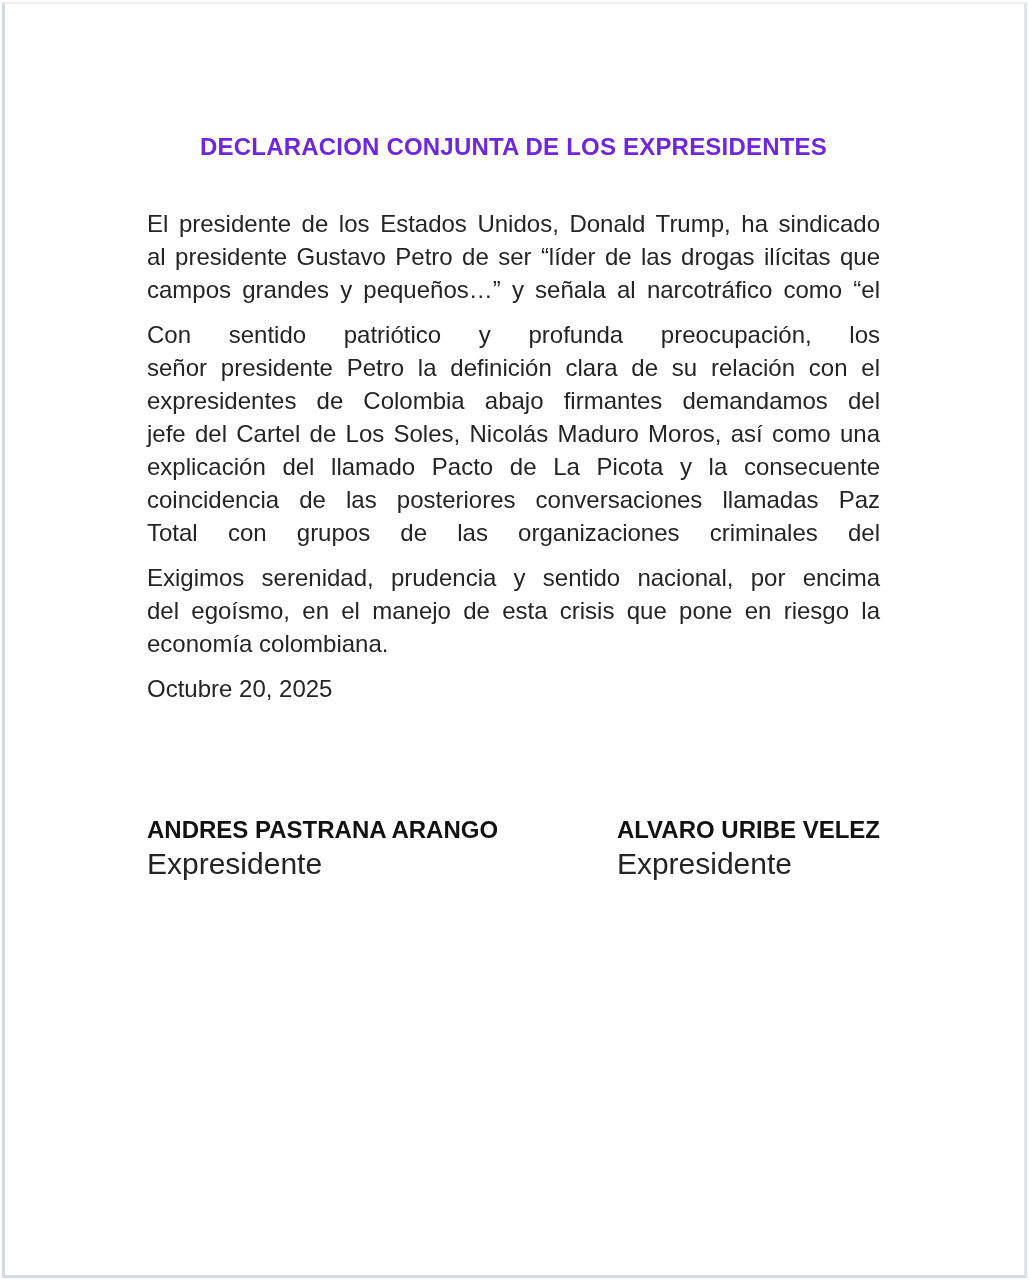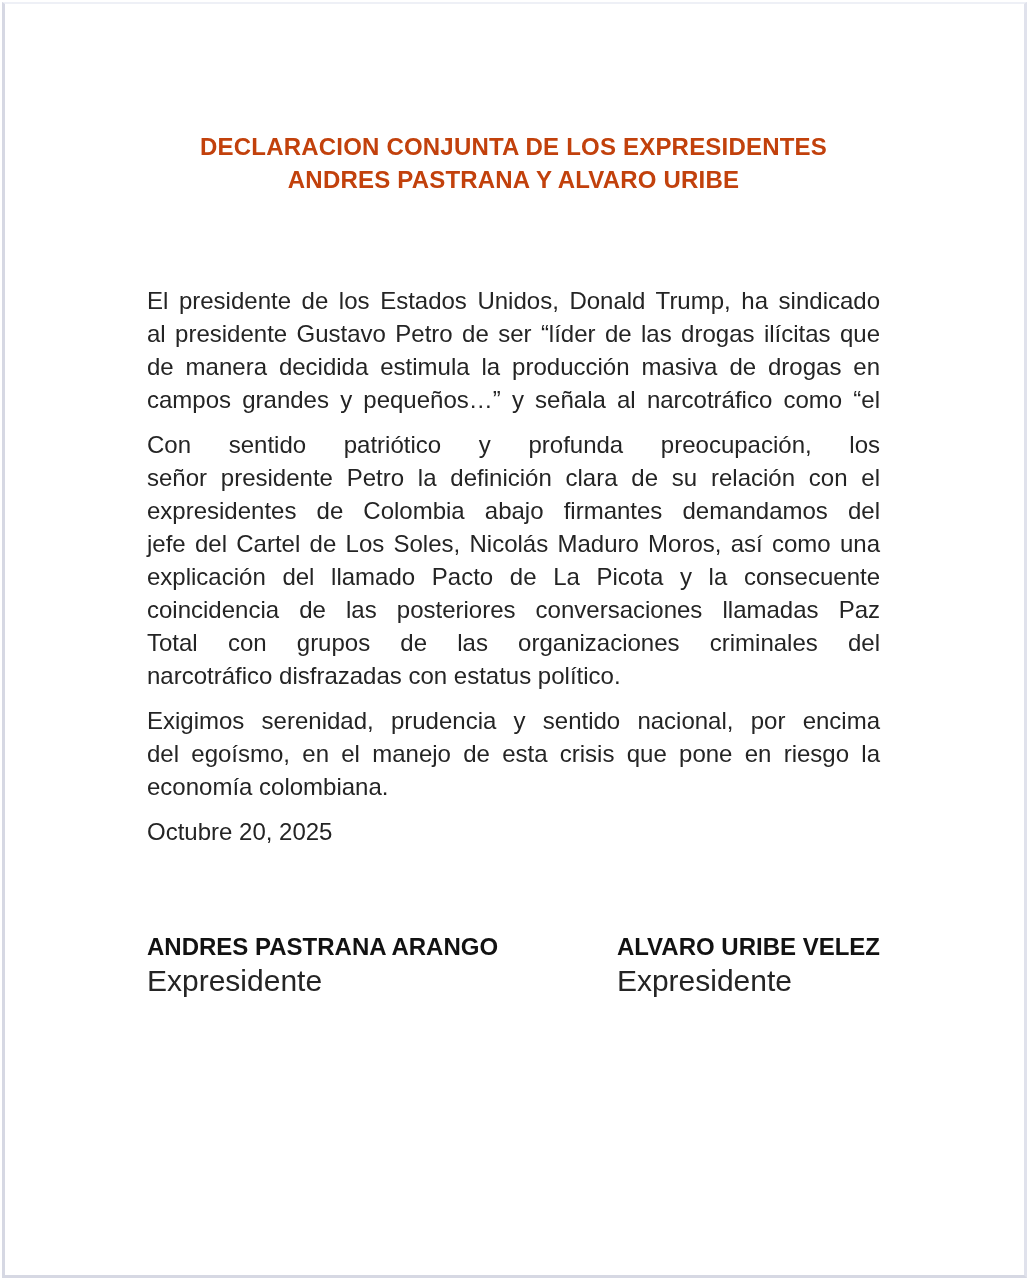--- a/index.html
+++ b/index.html
@@ -30,45 +30,45 @@
     left: 147px;
     top: 0;
     width: 733px;
   }
   .title {
     margin: 130px 0 0 0;
     font-size: 24px;
     line-height: 33px;
     font-weight: bold;
     text-align: center;
-    color: #c2410c;
+    color: #6d28d9;
     letter-spacing: 0.2px;
   }
   .tline { display: block; }
   .bodytext {
-    margin-top: 88px;
+    margin-top: 44px;
     font-size: 24px;
     line-height: 33px;
   }
   .para { margin: 0 0 12px 0; }
   .jl {
     display: block;
     text-align: justify;
     text-align-last: justify;
   }
   .jl.last { text-align-last: left; }
   .date-line {
     margin-top: 8px;
     font-size: 24px;
     line-height: 33px;
     text-align: left;
   }
   .sig-row {
     display: flex;
-    margin-top: 82px;
+    margin-top: 108px;
     gap: 28px;
   }
   .sig-col { width: 477px; }
   .sig-col:last-child { width: auto; flex: 1; }
   .sig-name {
     font-weight: bold;
     font-size: 24px;
     line-height: 34px;
     color: #121212;
     white-space: nowrap;
@@ -80,41 +80,38 @@
 </style>
 </head>
 <body>
 
 <div class="page-frame"></div>
 
 <main class="content">
 
   <h1 class="title">
     <span class="tline">DECLARACION CONJUNTA DE LOS EXPRESIDENTES</span>
-    <span class="tline">ANDRES PASTRANA Y ALVARO URIBE</span>
   </h1>
 
   <section class="bodytext">
 
     <p class="para">
       <span class="jl">El presidente de los Estados Unidos, Donald Trump, ha sindicado</span>
       <span class="jl">al presidente Gustavo Petro de ser “líder de las drogas ilícitas que</span>
-      <span class="jl">de manera decidida estimula la producción masiva de drogas en</span>
       <span class="jl">campos grandes y pequeños…” y señala al narcotráfico como “el</span>
     </p>
 
     <p class="para">
       <span class="jl">Con sentido patriótico y profunda preocupación, los</span>
       <span class="jl">señor presidente Petro la definición clara de su relación con el</span>
       <span class="jl">expresidentes de Colombia abajo firmantes demandamos del</span>
       <span class="jl">jefe del Cartel de Los Soles, Nicolás Maduro Moros, así como una</span>
       <span class="jl">explicación del llamado Pacto de La Picota y la consecuente</span>
       <span class="jl">coincidencia de las posteriores conversaciones llamadas Paz</span>
       <span class="jl">Total con grupos de las organizaciones criminales del</span>
-      <span class="jl last">narcotráfico disfrazadas con estatus político.</span>
     </p>
 
     <p class="para">
       <span class="jl">Exigimos serenidad, prudencia y sentido nacional, por encima</span>
       <span class="jl">del egoísmo, en el manejo de esta crisis que pone en riesgo la</span>
       <span class="jl last">economía colombiana.</span>
     </p>
 
   </section>
 

